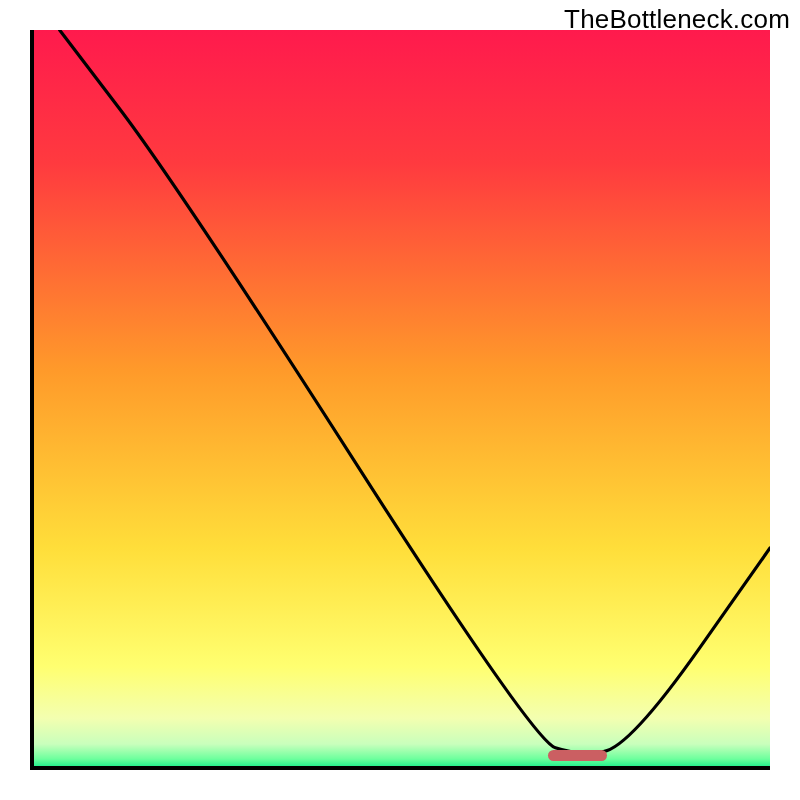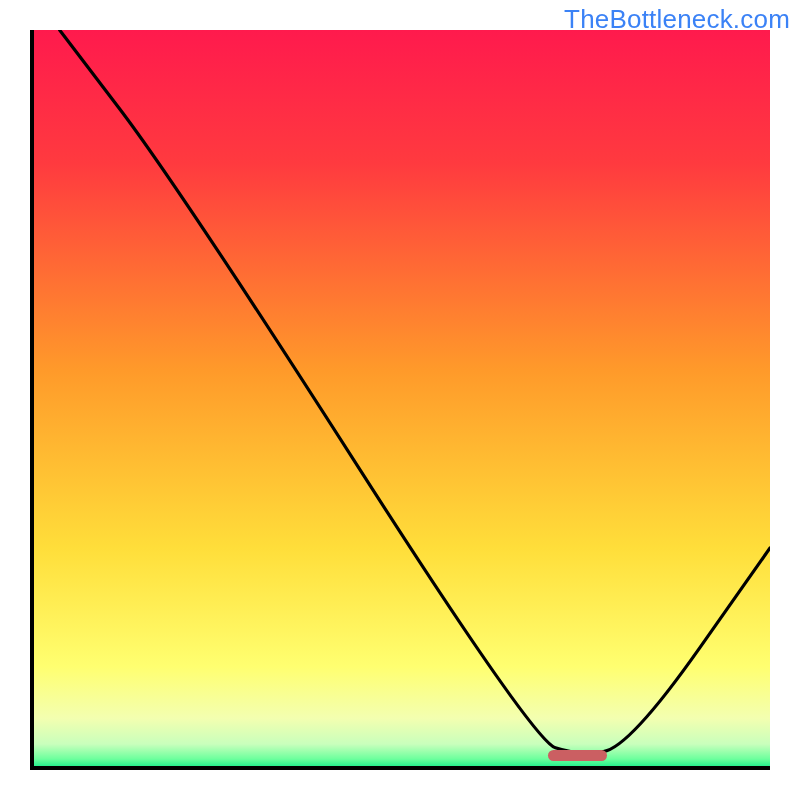--- a/index.html
+++ b/index.html
@@ -13,21 +13,21 @@
   }
   .frame {
     position: relative;
     width: 800px;
     height: 800px;
   }
   .watermark {
     position: absolute;
     top: 4px;
     right: 10px;
-    color: #3b82f6;
+    color: #000000;
     font-size: 26px;
     font-weight: 400;
     letter-spacing: 0.2px;
     z-index: 4;
   }
   .plot-area {
     position: absolute;
     left: 30px;
     top: 30px;
     width: 740px;

